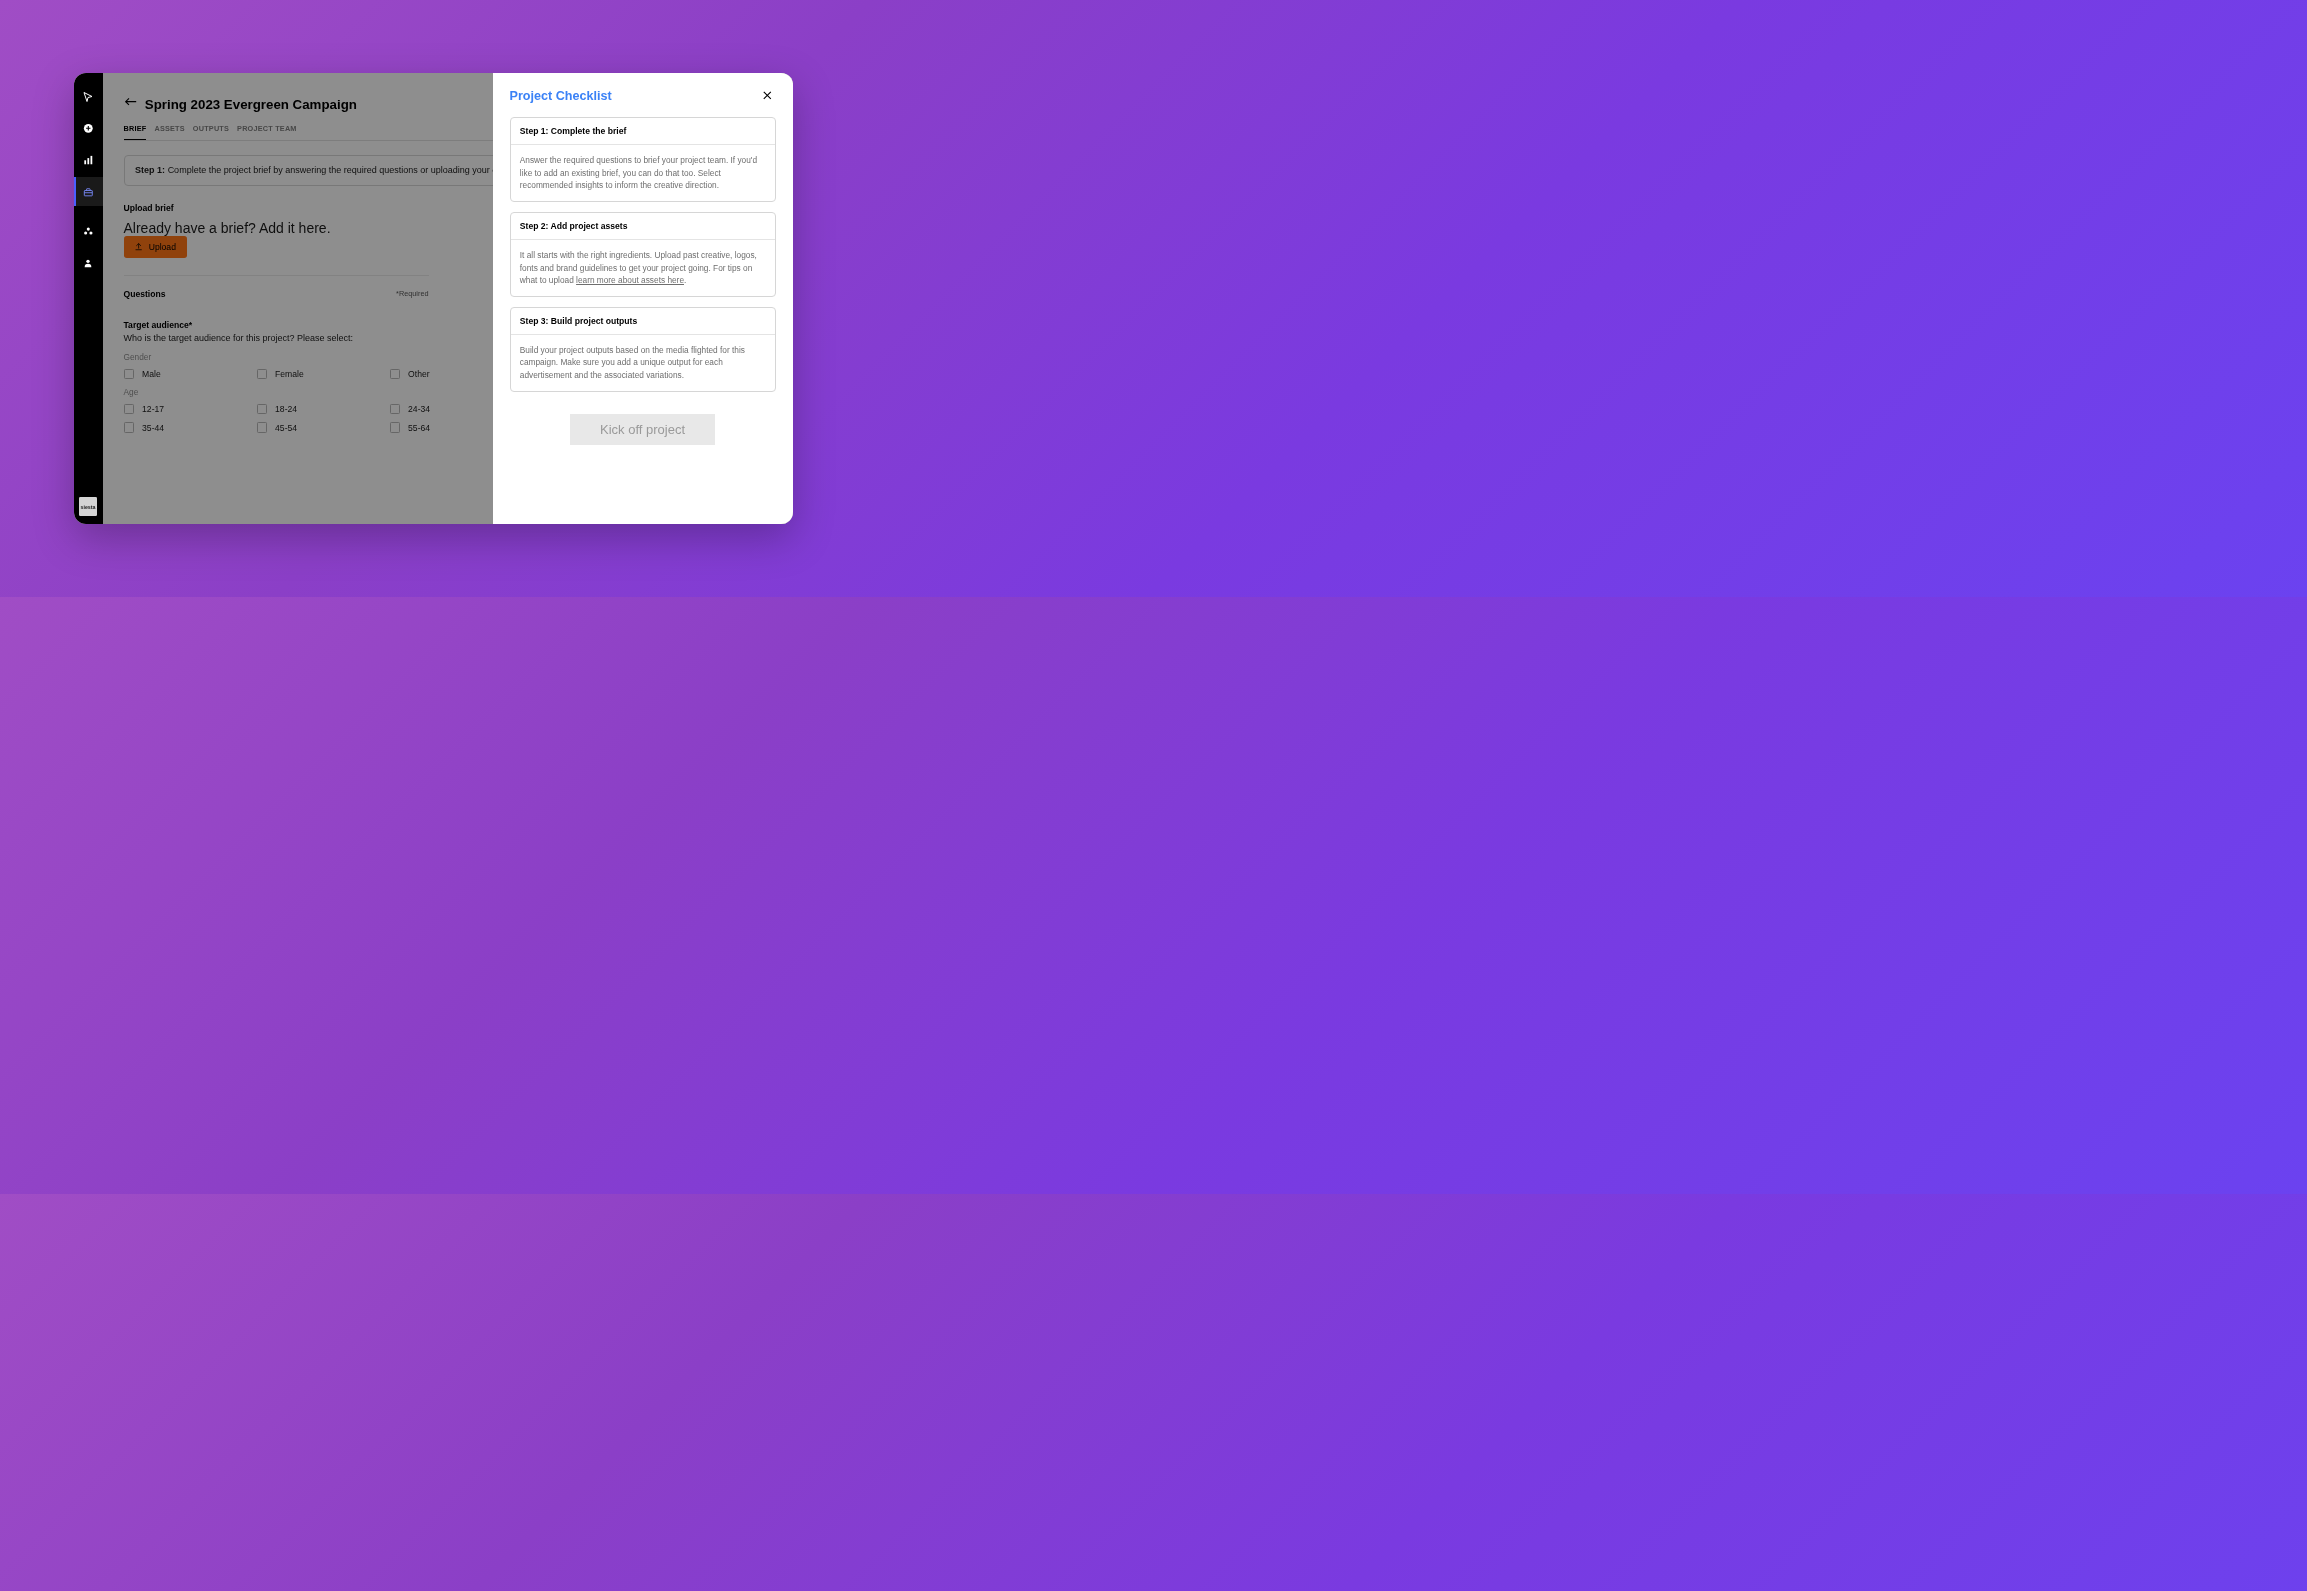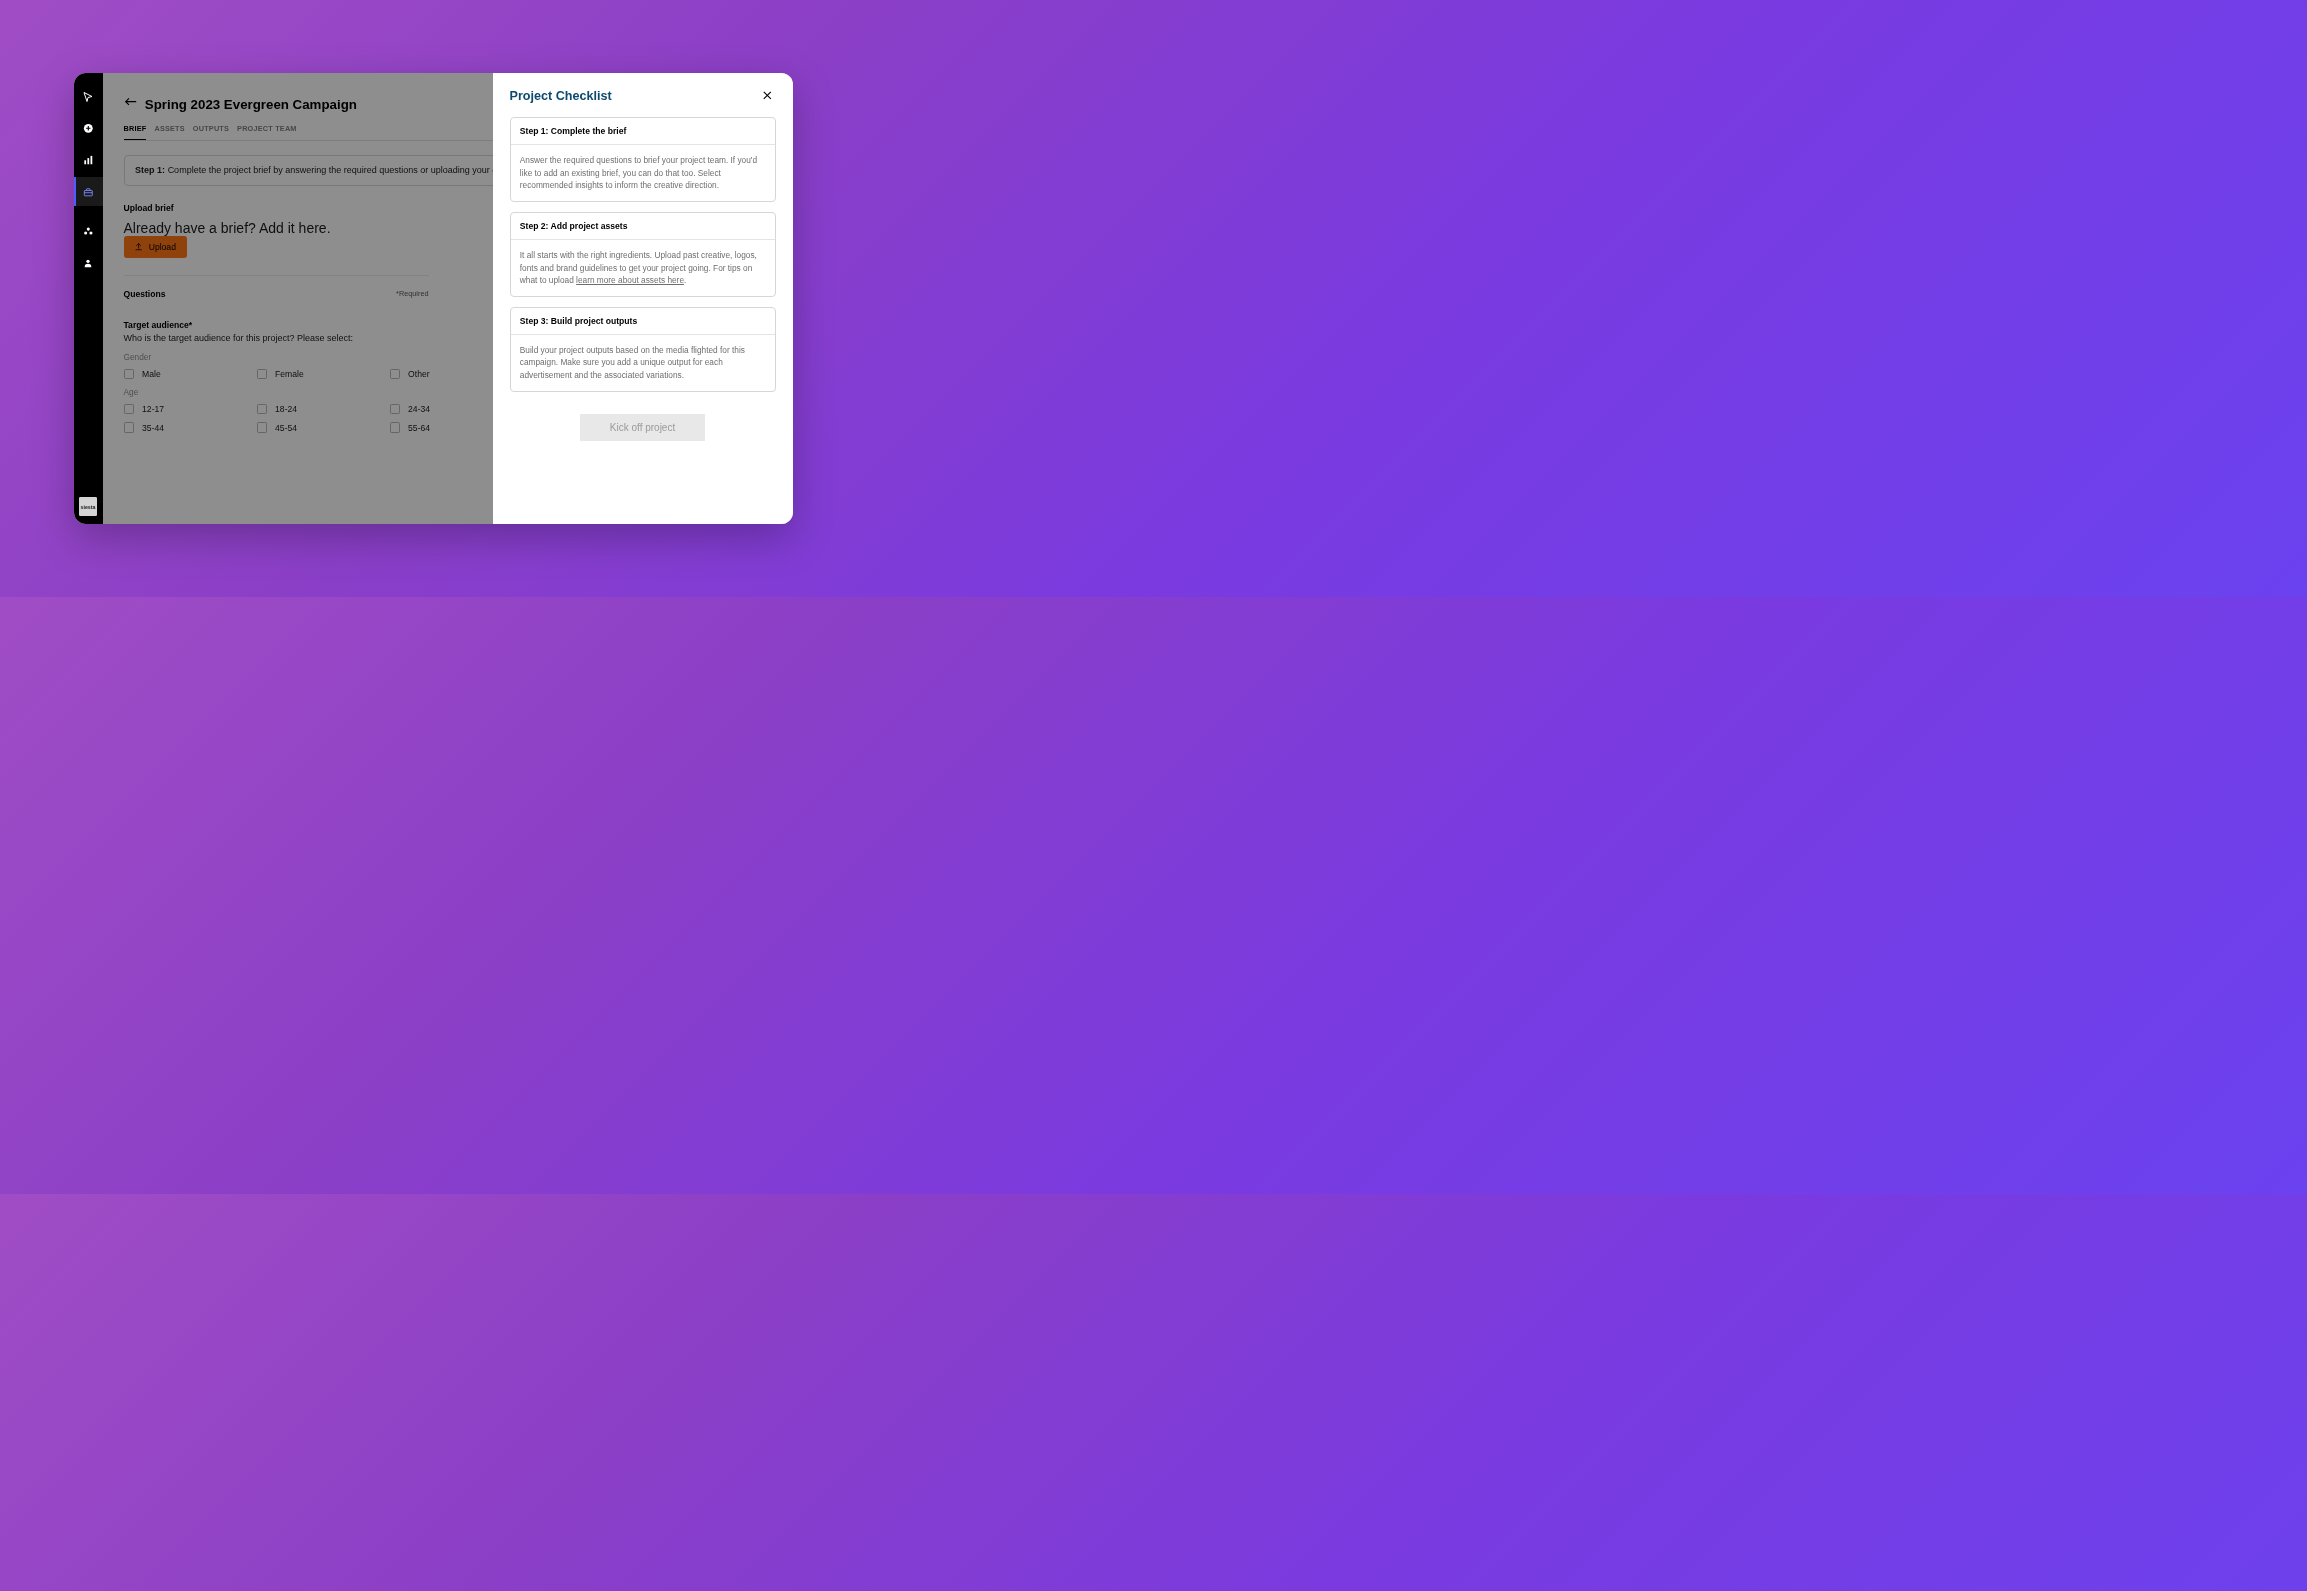--- a/index.html
+++ b/index.html
@@ -185,21 +185,21 @@
   padding: 14.6px 17px;
   display: flex;
   flex-direction: column;
 }
 .drawer-header {
   display: flex;
   justify-content: space-between;
   align-items: center;
   margin-bottom: 13.3px;
 }
-.drawer-title { font-size: 12.6px; font-weight: 800; color: #0c4a6e; }
+.drawer-title { font-size: 12.6px; font-weight: 800; color: #3b82f6; }
 .drawer-close { cursor: pointer; padding: 2.7px; }
 .checklist-card {
   border: 0.7px solid #d6d6d6;
   border-radius: 4px;
   margin-bottom: 10px;
   overflow: hidden;
 }
 .checklist-head {
   padding: 8px 9.3px;
   font-size: 8.6px;
@@ -213,21 +213,21 @@
   line-height: 1.5;
   color: #6e6e6e;
 }
 .checklist-body a { color: #6e6e6e; text-decoration: underline; }
 .kickoff-wrap { display: flex; justify-content: center; margin-top: 12px; }
 .kickoff-btn {
   background: #e8e8e8;
   color: #9a9a9a;
   border: none;
   padding: 8px 30px;
-  font-size: 10px;
+  font-size: 13px;
   font-weight: 500;
   border-radius: 0;
   cursor: not-allowed;
 }
 svg { display: block; }
 </style>
 </head>
 <body>
 
 <div class="app-window">

